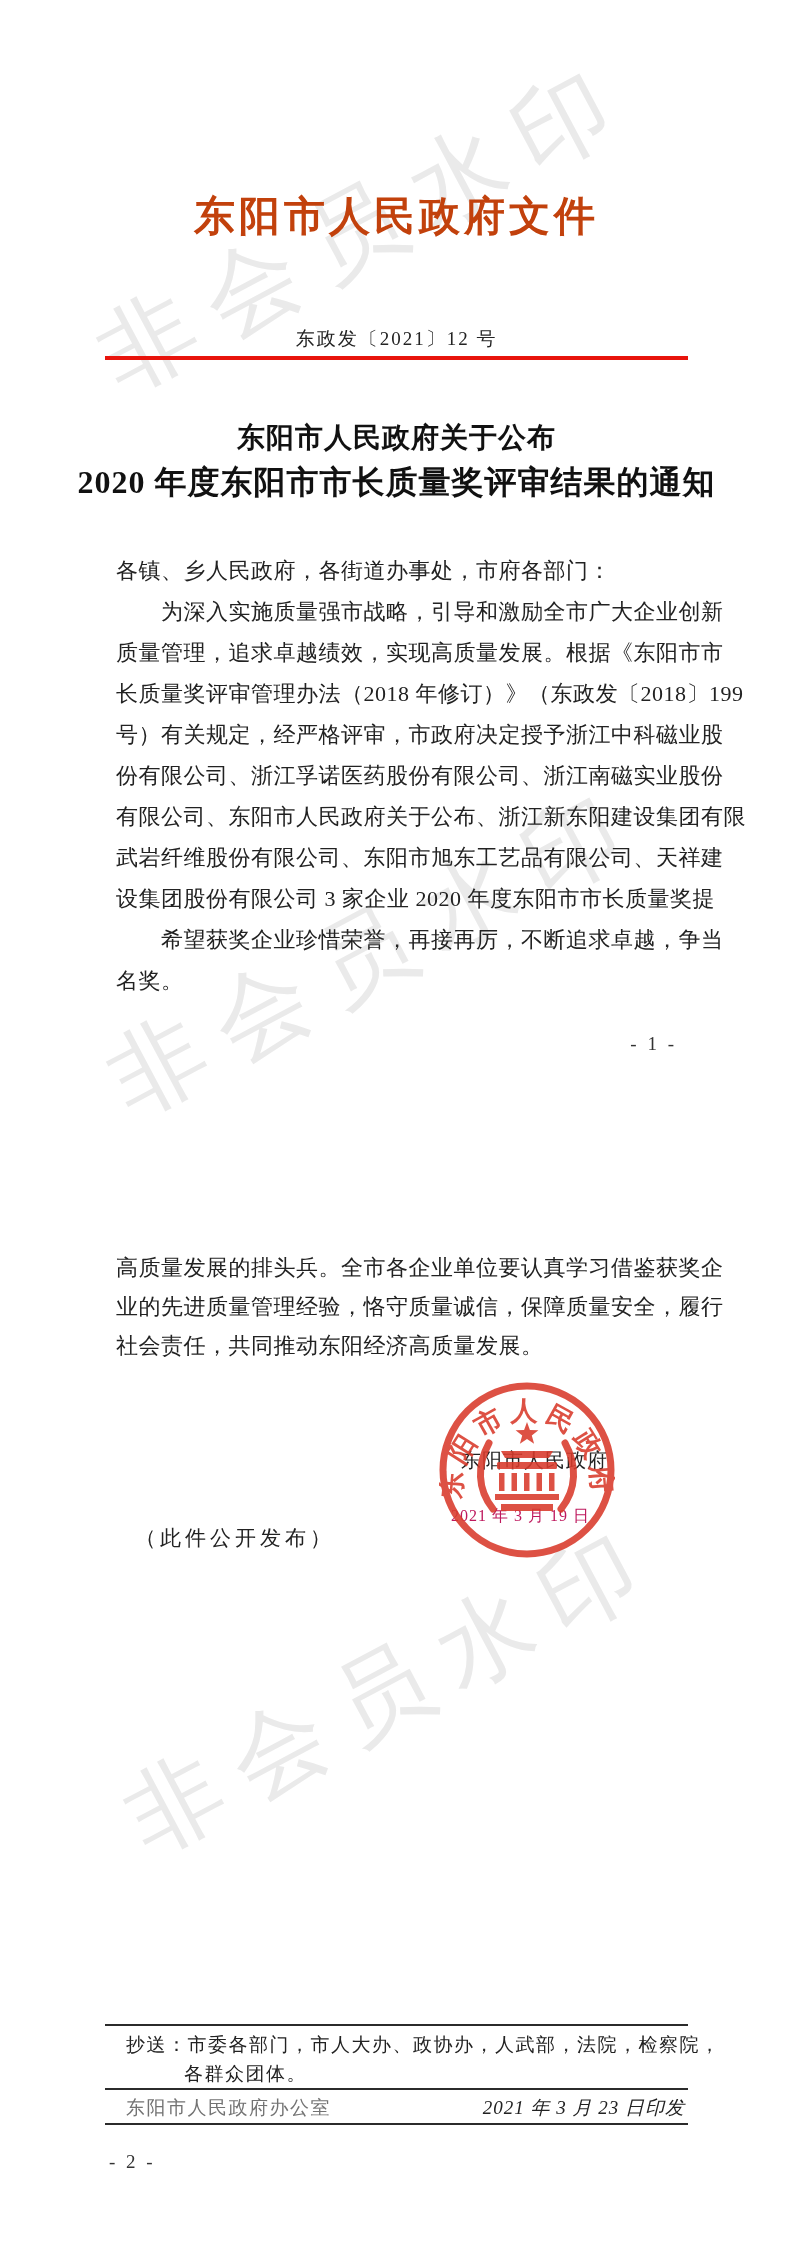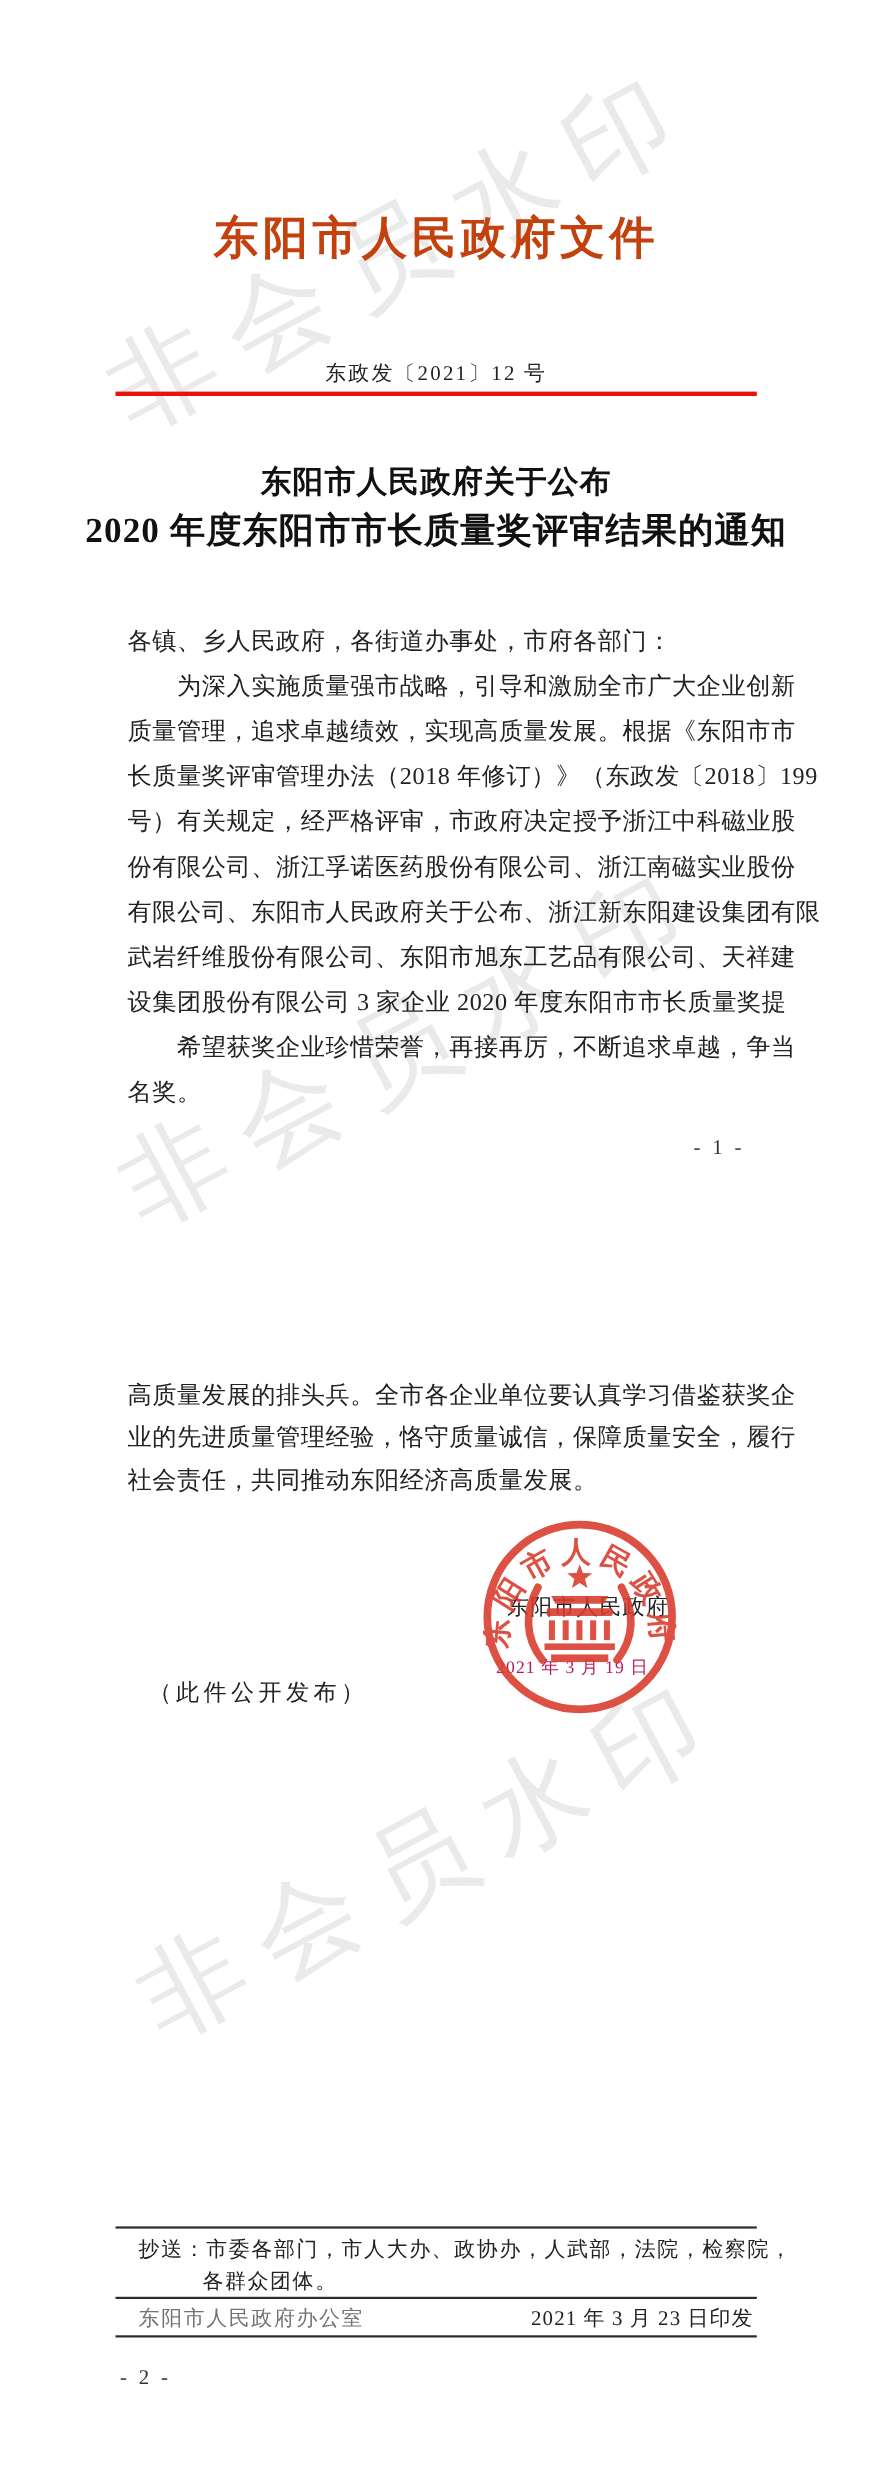--- a/index.html
+++ b/index.html
@@ -49,21 +49,21 @@
     font-weight:bold;color:#111;white-space:nowrap;
   }
   .nt1{top:419px;font-size:28px;letter-spacing:1px;}
   .nt2{top:461px;font-size:32px;letter-spacing:1px;}
 
   .body-block{
     position:absolute;left:116px;width:578px;
     font-size:22px;color:#222;
     letter-spacing:0.5px;
   }
-  .body1{top:550px;line-height:41px;margin-top:12px;}
+  .body1{top:550px;line-height:41px;}
   .body2{top:1248px;line-height:39px;}
   .body-block .line{white-space:nowrap;}
   .body-block .line.indent{text-indent:45px;}
 
   .p1num{
     position:absolute;top:1033px;left:116px;width:561px;
     text-align:right;font-size:19px;letter-spacing:3px;color:#333;
   }
   .p2num{
     position:absolute;top:2151px;left:109px;
@@ -105,21 +105,21 @@
   .cc2{
     position:absolute;top:2061px;left:184px;
     font-size:19px;letter-spacing:1.5px;color:#222;
   }
   .office{
     position:absolute;top:2095px;left:126px;
     font-size:19px;letter-spacing:1.5px;color:#737373;
   }
   .printdate{
     position:absolute;top:2095px;left:105px;width:580px;
-    text-align:right;font-size:19px;letter-spacing:1px;color:#222;
+    text-align:right;font-size:19px;letter-spacing:1px;color:#222;font-style:italic;
   }
 </style>
 </head>
 <body>
 
 <div class="page">
 
   <div class="wm wm1">非会员水印</div>
   <div class="wm wm2">非会员水印</div>
   <div class="wm wm3">非会员水印</div>

